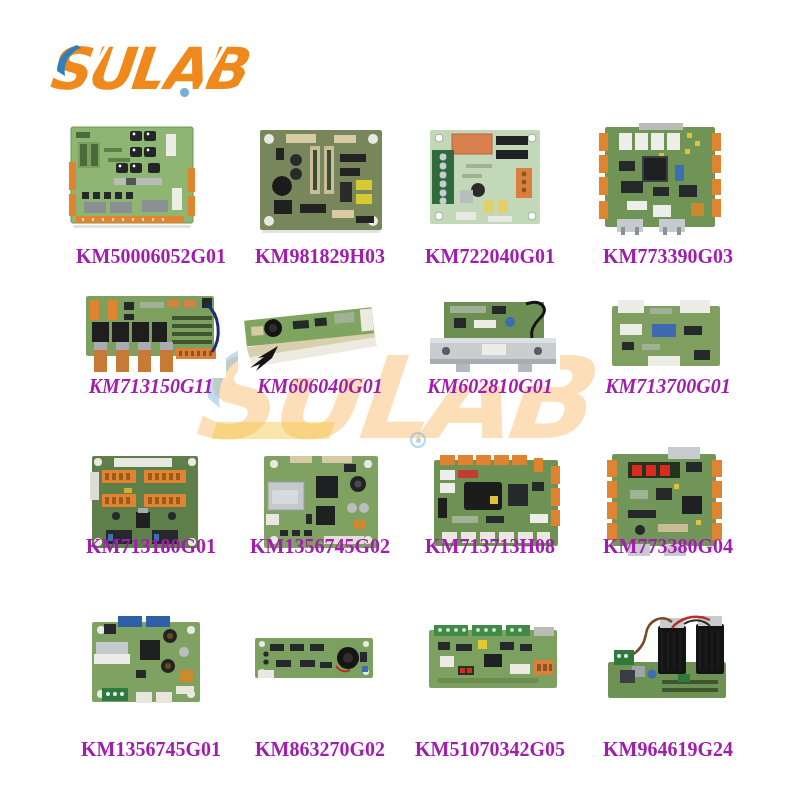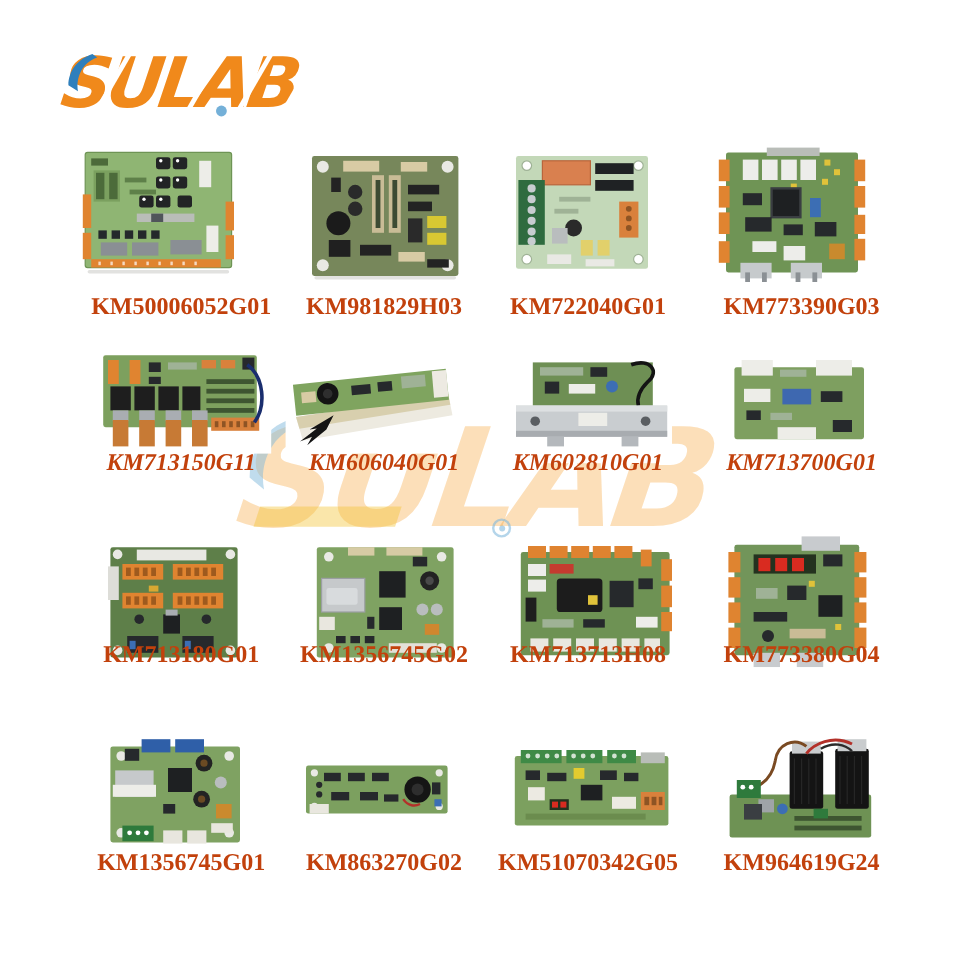--- a/index.html
+++ b/index.html
@@ -14,41 +14,41 @@
   
   #wm{left:200px;top:342px;width:470px;height:130px;z-index:0;}
   .wm-text{font-family:"DejaVu Sans",sans-serif;font-weight:bold;font-style:italic;font-size:114px;line-height:114px;color:rgba(247,158,44,0.33);letter-spacing:-6px;transform:skewX(-8deg);display:inline-block;}
   #wm .reg{position:absolute;left:210px;top:90px;width:12px;height:12px;border:2px solid rgba(130,185,220,0.6);border-radius:50%;}
   #wm .reg i{position:absolute;left:3.5px;top:3.5px;width:5px;height:5px;border-radius:50%;background:rgba(130,185,220,0.6);}
   #wm .bar{position:absolute;left:14px;top:80px;width:118px;height:17px;background:rgba(243,196,52,0.42);transform:skewX(-18deg);}
   #wm svg.wedge{position:absolute;left:2px;top:8px;}
   
   .photo{z-index:2;background:#fff;}
   .photo svg{width:100%;height:100%;display:block;}
-  .pn{z-index:3;width:176px;text-align:center;font-family:"Liberation Serif",serif;font-weight:bold;font-size:20px;line-height:20px;color:#c2410c;}
+  .pn{z-index:3;width:176px;text-align:center;font-family:"Liberation Serif",serif;font-weight:bold;font-size:20px;line-height:20px;color:#a21caf;}
   #p1{left:68px;top:122px;width:130px;height:108px;}
   #p2{left:256px;top:126px;width:130px;height:108px;}
   #p3{left:426px;top:124px;width:118px;height:104px;}
   #p4{left:597px;top:121px;width:126px;height:114px;}
   #p5{left:80px;top:290px;width:146px;height:88px;}
   #p6{left:238px;top:296px;width:142px;height:82px;}
   #p7{left:426px;top:296px;width:134px;height:90px;}
   #p8{left:606px;top:298px;width:120px;height:76px;}
   #p9{left:88px;top:450px;width:114px;height:102px;}
   #p10{left:260px;top:450px;width:122px;height:104px;}
   #p11{left:430px;top:452px;width:132px;height:100px;}
   #p12{left:604px;top:446px;width:122px;height:110px;}
   #p13{left:88px;top:614px;width:116px;height:94px;}
   #p14{left:252px;top:632px;width:124px;height:52px;}
   #p15{left:426px;top:622px;width:134px;height:72px;}
   #p16{left:602px;top:612px;width:130px;height:90px;}
   #l1,#l2,#l3,#l4{top:246px;}
   #l5,#l6,#l7,#l8{top:376px;font-style:italic;}
   #l9,#l10,#l11,#l12{top:536px;}
-  #l13,#l14,#l15,#l16{top:709px;}
+  #l13,#l14,#l15,#l16{top:739px;}
   #l1,#l5,#l9,#l13{left:63px;}
   #l2,#l6,#l10,#l14{left:232px;}
   #l3,#l7,#l11,#l15{left:402px;}
   #l4,#l8,#l12,#l16{left:580px;}
 </style>
 </head>
 <body>
 
 <div id="logo" class="abs">
   <span class="logo-text">SULAB</span>

